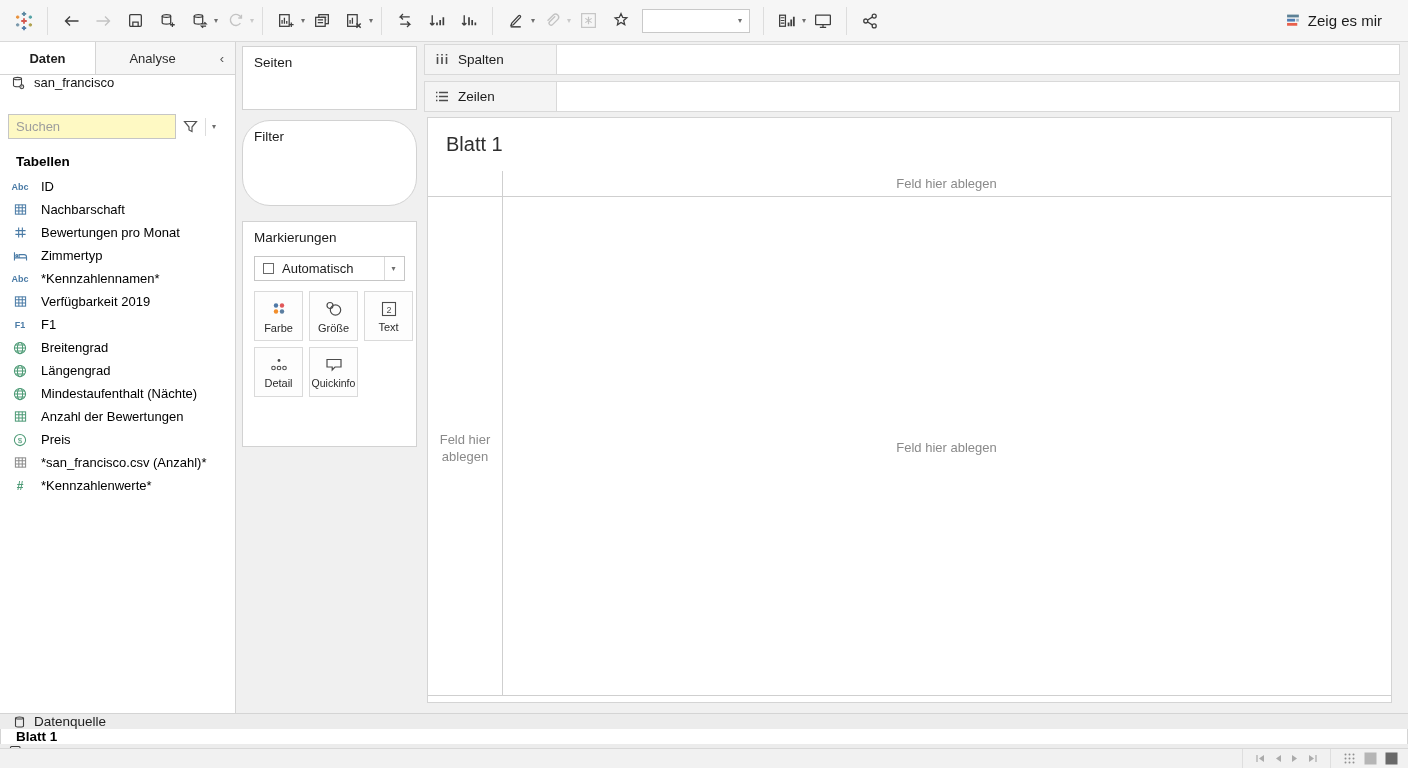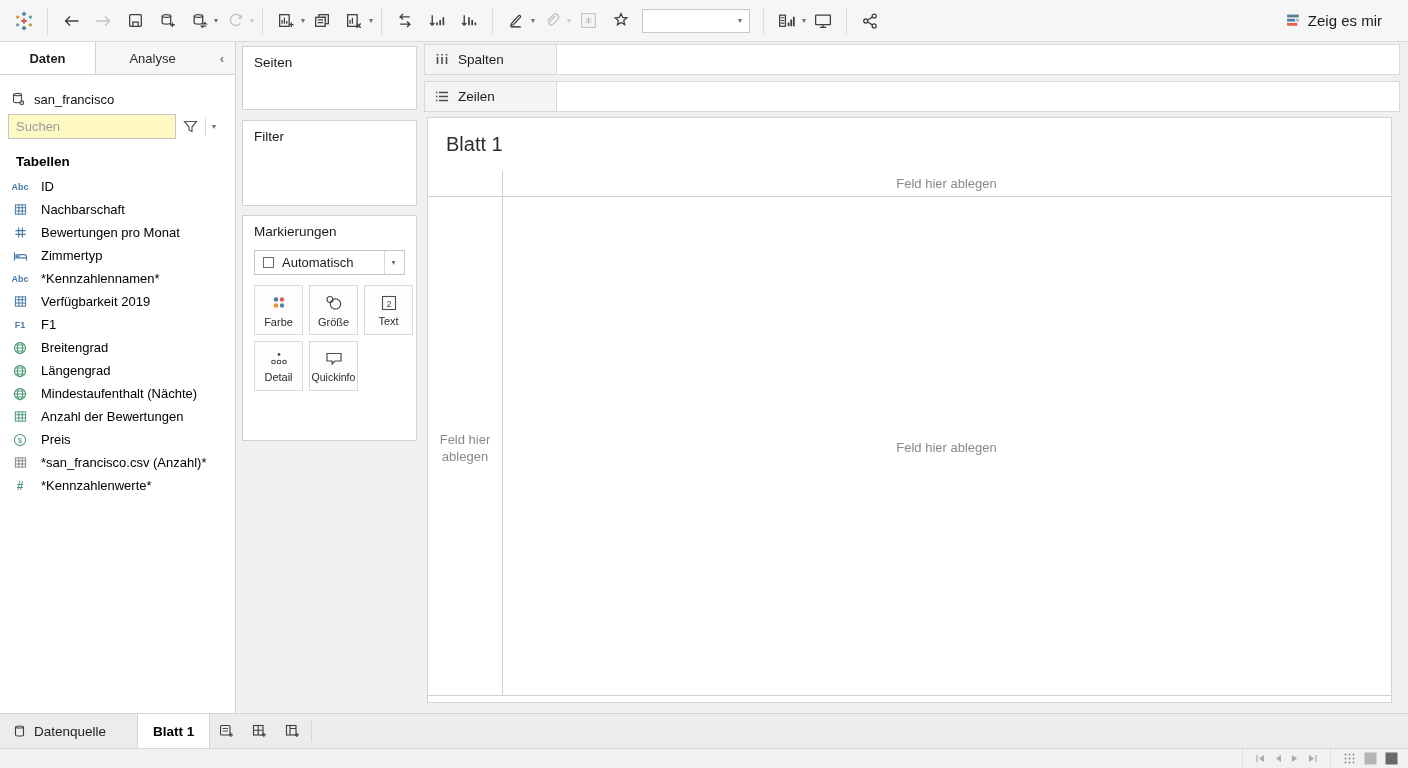--- a/index.html
+++ b/index.html
@@ -26,21 +26,21 @@
 
   
   .sidebar{position:absolute;top:42px;left:0;width:236px;bottom:55px;background:#fff;
     border-right:1px solid #d4d4d4;}
   .side-tabs{display:flex;height:33px;border-bottom:1px solid #d4d4d4;font-size:13px;}
   .side-tab{display:flex;align-items:center;justify-content:center;}
   .side-tab.active{width:95px;font-weight:bold;background:#fff;}
   .side-tab.inactive{flex:1;background:#f6f6f6;border-left:1px solid #d4d4d4;color:#2b2b2b;}
   .collapse{width:26px;display:flex;align-items:center;justify-content:center;
     background:#f6f6f6;color:#555;font-size:13px;}
-  .ds-row{height:32px;display:flex;align-items:flex-end;gap:8px;padding-left:10px;color:#111;}
+  .ds-row{height:32px;display:flex;align-items:flex-start;gap:8px;padding-left:10px;color:#111;}
   .search-row{display:flex;align-items:center;padding:7px 8px 5px 8px;gap:7px;}
   .search-box{width:168px;height:25px;border:1px solid #c6c6c6;background:#fef9c3;
     display:flex;align-items:center;padding:0 7px;}
   .search-box input{border:none;outline:none;flex:1;font-size:13px;color:#444;
     font-family:inherit;background:transparent;}
   .search-box input::placeholder{color:#9d9d9d;}
   .vbar{width:1px;height:18px;background:#dcdcdc;}
   .tables-header{font-weight:bold;font-size:13.5px;padding:10px 0 6px 16px;color:#000;}
   .field-row{display:flex;align-items:center;height:23px;padding-left:8px;gap:9px;
     font-size:13px;color:#000;}
@@ -49,21 +49,21 @@
   .field-icon.measure{color:#4e9b77;}
   .field-icon.auto{color:#8b8b8b;}
   .glyph{font-size:9px;font-weight:bold;letter-spacing:0;}
   .glyph.big{font-size:12px;}
 
   
   .cards{position:absolute;left:242px;top:46px;width:175px;}
   .card{background:#fff;border:1px solid #d2d2d2;padding:8px 11px;color:#1a1a1a;
     font-size:13.5px;}
   .card-pages{height:64px;margin-bottom:10px;}
-  .card-filter{height:86px;margin-bottom:9px;}
+  .card-filter{height:86px;margin-bottom:15px;border-radius:28px;}
   .card-marks{height:226px;}
   .marks-select{margin-top:11px;height:25px;border:1px solid #c6c6c6;background:#fff;
     display:flex;align-items:center;}
   .marks-select .sq{width:11px;height:11px;border:1px solid #6a6a6a;margin:0 8px;}
   .marks-select .lbl{flex:1;font-size:13px;color:#1c1c1c;}
   .marks-select .dd{width:20px;align-self:stretch;border-left:1px solid #d9d9d9;
     display:flex;align-items:center;justify-content:center;}
   .marks-grid{margin-top:10px;display:grid;grid-template-columns:repeat(3,49px);gap:6px;}
   .mark-btn{height:50px;border:1px solid #dadada;background:#fdfdfd;display:flex;
     flex-direction:column;align-items:center;justify-content:center;gap:3px;}
@@ -84,21 +84,21 @@
   .vline{position:absolute;left:74px;top:53px;bottom:6px;width:1px;background:#cfcfcf;}
   .hline-top{position:absolute;left:0;right:0;top:78px;height:1px;background:#cfcfcf;}
   .hline-bottom{position:absolute;left:0;right:0;bottom:6px;height:1px;background:#cfcfcf;}
   .dropzone{color:#8a8a8a;font-size:13px;position:absolute;text-align:center;}
   .drop-top{left:74px;right:0;top:58px;}
   .drop-center{left:74px;right:0;top:322px;}
   .drop-left{left:0;width:74px;top:313px;line-height:17px;}
 
   
   .tabbar{position:absolute;left:0;right:0;bottom:20px;height:35px;background:#ececec;
-    border-top:1px solid #d4d4d4;display:flex;align-items:stretch;font-size:13.5px;}
+    border-top:1px solid #d4d4d4;display:flex;align-items:stretch;font-size:13.5px;flex-direction:column;}
   .ds-tab{display:flex;align-items:center;gap:8px;padding-left:13px;width:137px;color:#222;}
   .sheet-tab{background:#fff;border-left:1px solid #d4d4d4;border-right:1px solid #d4d4d4;
     display:flex;align-items:center;padding:0 15px;font-weight:bold;color:#000;}
   .newbtn{width:33px;display:flex;align-items:center;justify-content:center;color:#3d3d3d;}
   .tabbar-sep{width:1px;background:#d7d7d7;margin:6px 2px;}
 
   .statusbar{position:absolute;left:0;right:0;bottom:0;height:20px;background:#f1f1f1;
     border-top:1px solid #d8d8d8;display:flex;align-items:center;}
   .nav-group{display:flex;align-items:center;gap:9px;padding:0 12px;height:100%;
     border-left:1px solid #dedede;border-right:1px solid #dedede;margin-left:auto;}

